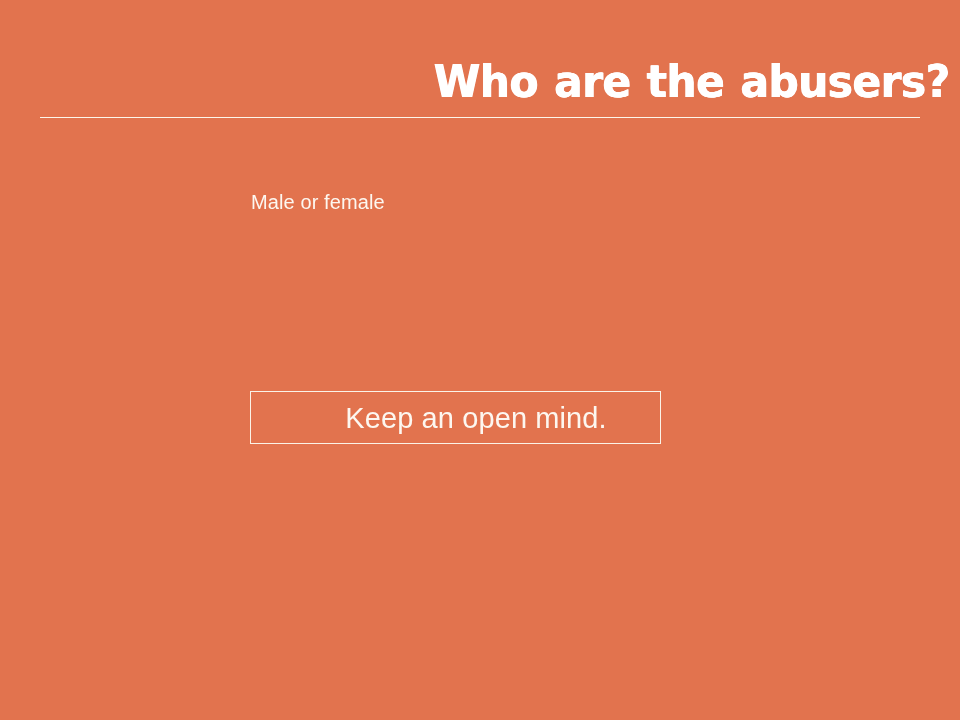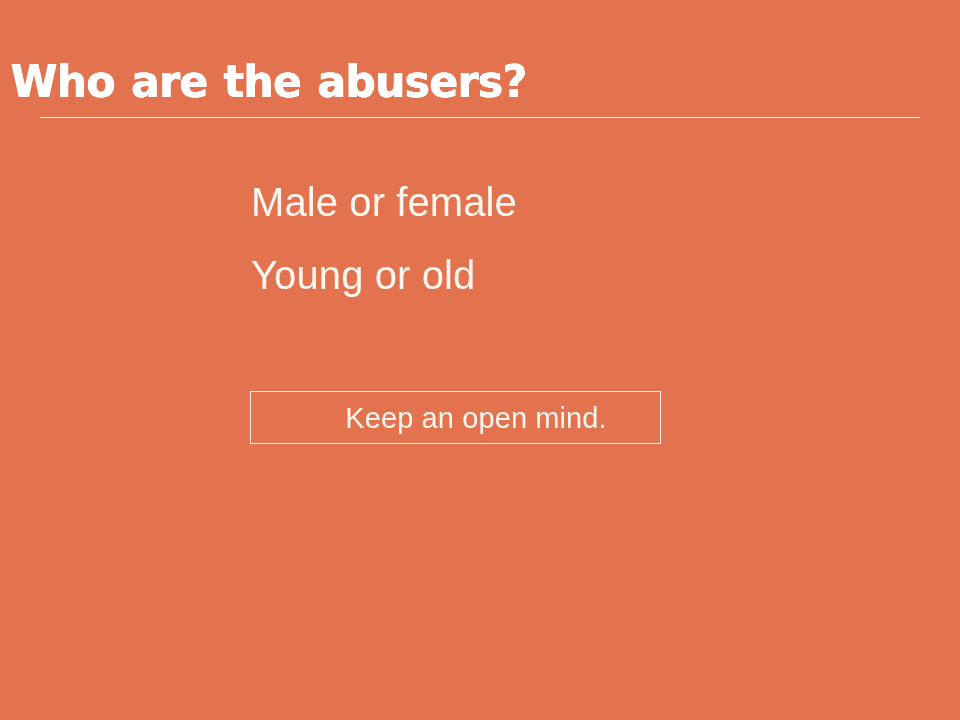--- a/index.html
+++ b/index.html
@@ -21,21 +21,21 @@
     height: 720px;
     background: #e2734e;
   }
 
   
   .title-block {
     position: absolute;
     left: 0;
     top: 56px;
     width: 960px;
-    text-align: left;
+    text-align: right;
   }
   .slide-title {
     display: inline-block;
     margin: 0;
     font-family: "DejaVu Sans", sans-serif;
     font-weight: bold;
     font-size: 44px;
     line-height: 52px;
     color: #ffffff;
     letter-spacing: -0.5px;
@@ -58,21 +58,21 @@
   
   .body-block {
     position: absolute;
     left: 251px;
     top: 180px;
     width: 660px;
   }
   .body-line {
     margin: 0;
     height: 73px;
-    font-size: 40px;
+    font-size: 20px;
     line-height: 45px;
     color: #fdf7f0;
     letter-spacing: 0.1px;
     white-space: nowrap;
   }
 
   
   .callout-box {
     position: absolute;
     left: 250px;
@@ -100,20 +100,19 @@
 <div class="slide">
 
   <div class="title-block">
     <h1 class="slide-title">Who are the abusers?</h1>
   </div>
 
   <div class="title-rule"></div>
 
   <div class="body-block">
     <p class="body-line">Male or female</p>
-    <p class="body-line">Young or old</p>
   </div>
 
   <div class="callout-box">
     <span class="callout-text">Keep an open mind.</span>
   </div>
 
 </div>
 
 </body></html>

